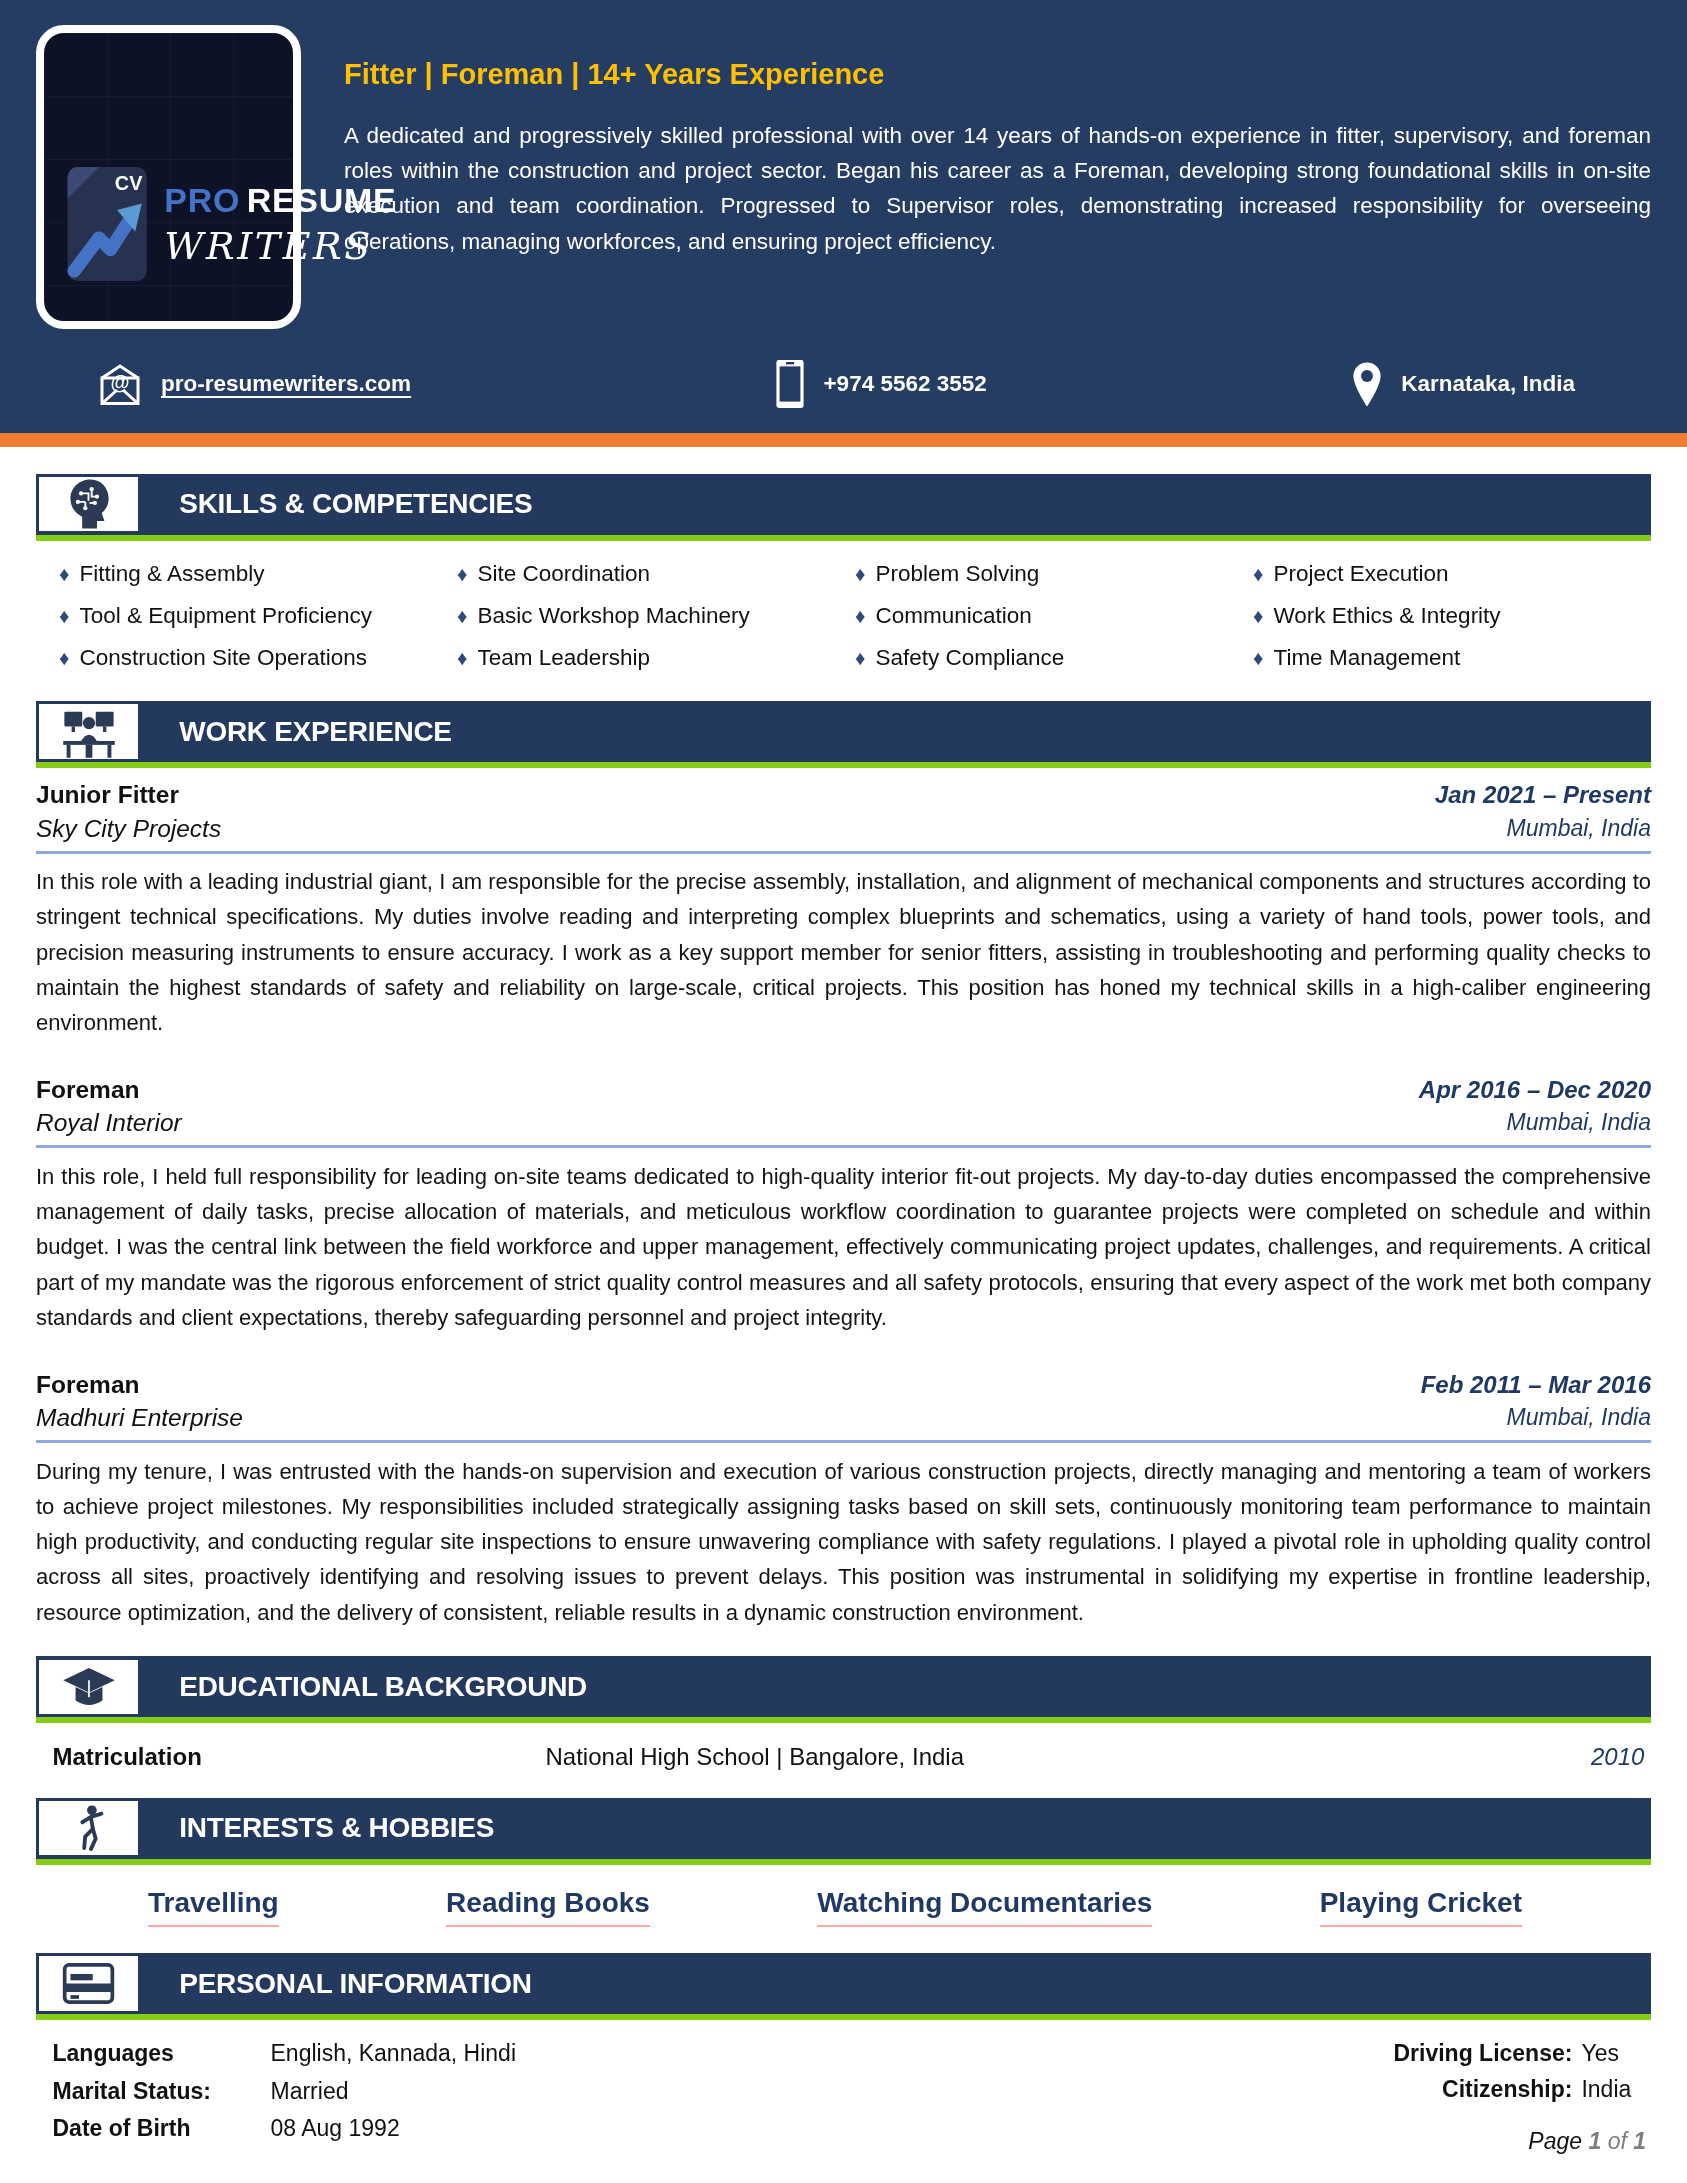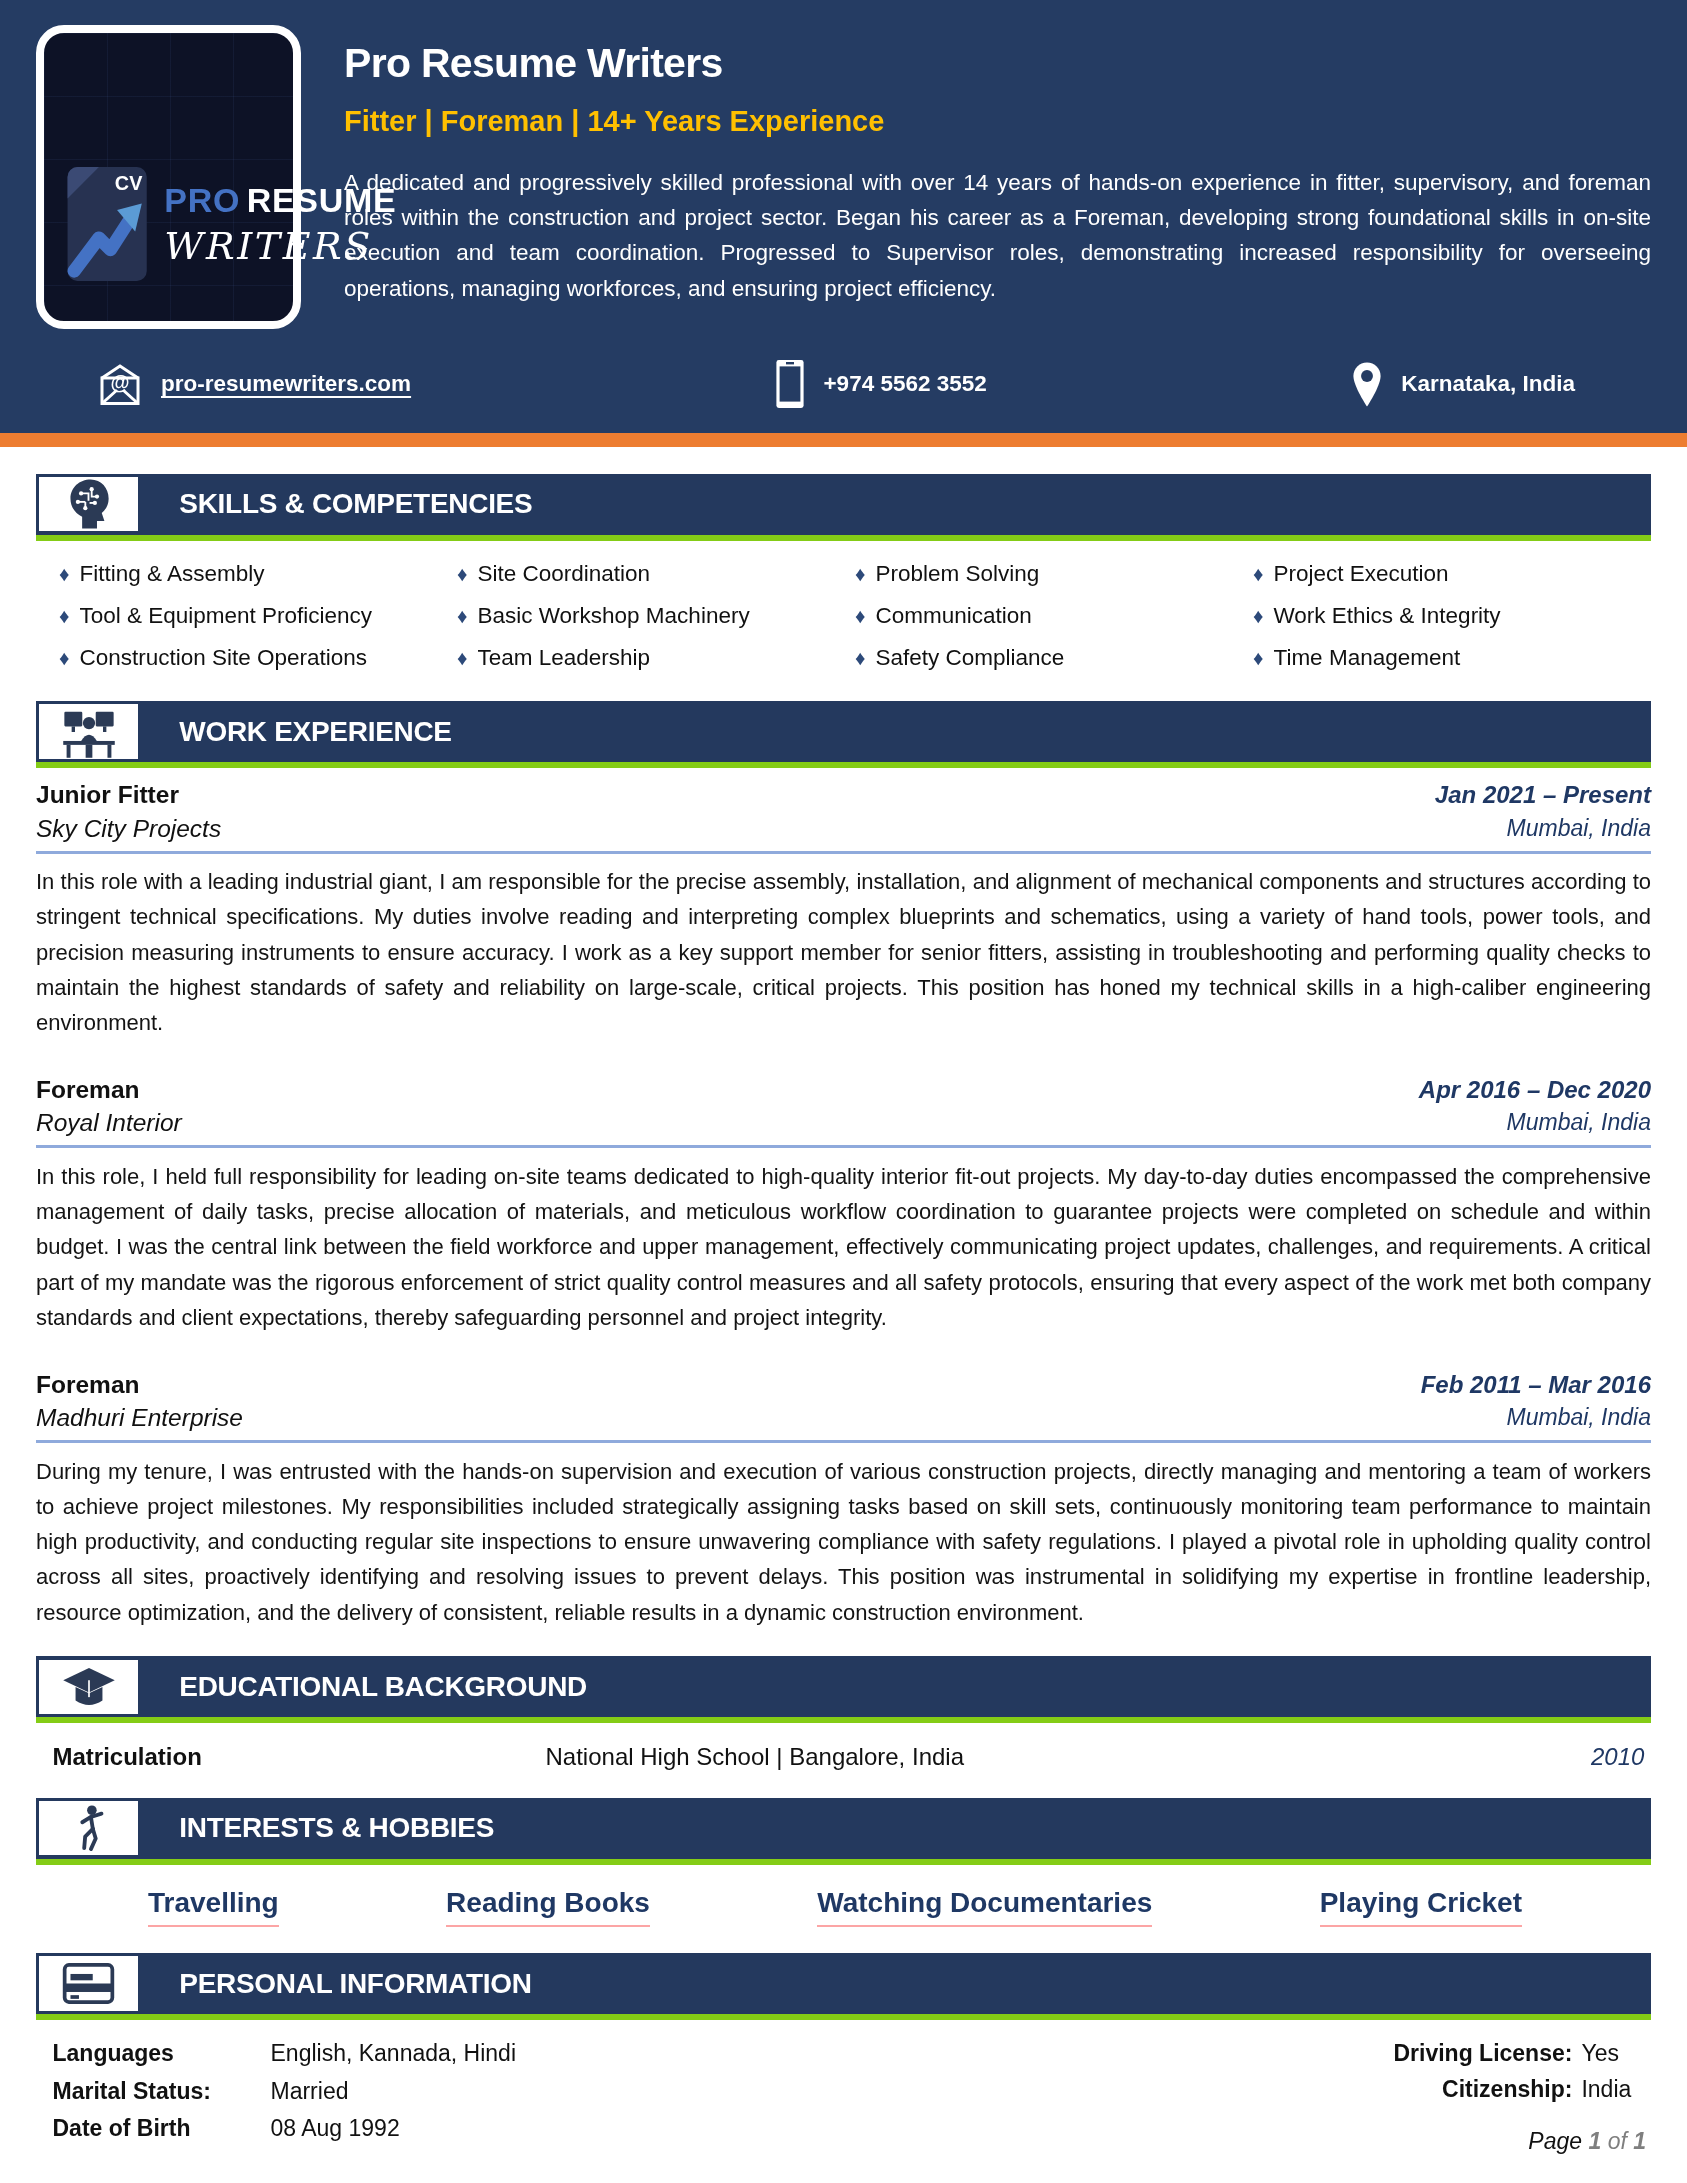--- a/index.html
+++ b/index.html
@@ -104,21 +104,20 @@
         </svg>
         <div class="logo-text">
           <div class="logo-line1">
             <span class="logo-pro">PRO</span><span class="logo-resume">RESUME</span>
           </div>
           <div class="logo-writers">WRITERS</div>
         </div>
       </div>
     </div>
     <div class="header-right">
-      <div class="person-name">Pro Resume Writers</div>
       <div class="person-title">Fitter | Foreman | 14+ Years Experience</div>
       <div class="summary">A dedicated and progressively skilled professional with over 14 years of hands-on experience in fitter, supervisory, and foreman roles within the construction and project sector. Began his career as a Foreman, developing strong foundational skills in on-site execution and team coordination. Progressed to Supervisor roles, demonstrating increased responsibility for overseeing operations, managing workforces, and ensuring project efficiency.</div>
     </div>
   </div>
 
   <div class="contact-row">
     <div class="contact-item">
       <svg width="48" height="48" viewBox="0 0 64 64" style="font-size:34px">
         <path d="M8 24 L32 8 L56 24" fill="none" stroke="#ffffff" stroke-width="4"></path>
         <rect x="8" y="24" width="48" height="34" fill="none" stroke="#ffffff" stroke-width="4"></rect>

